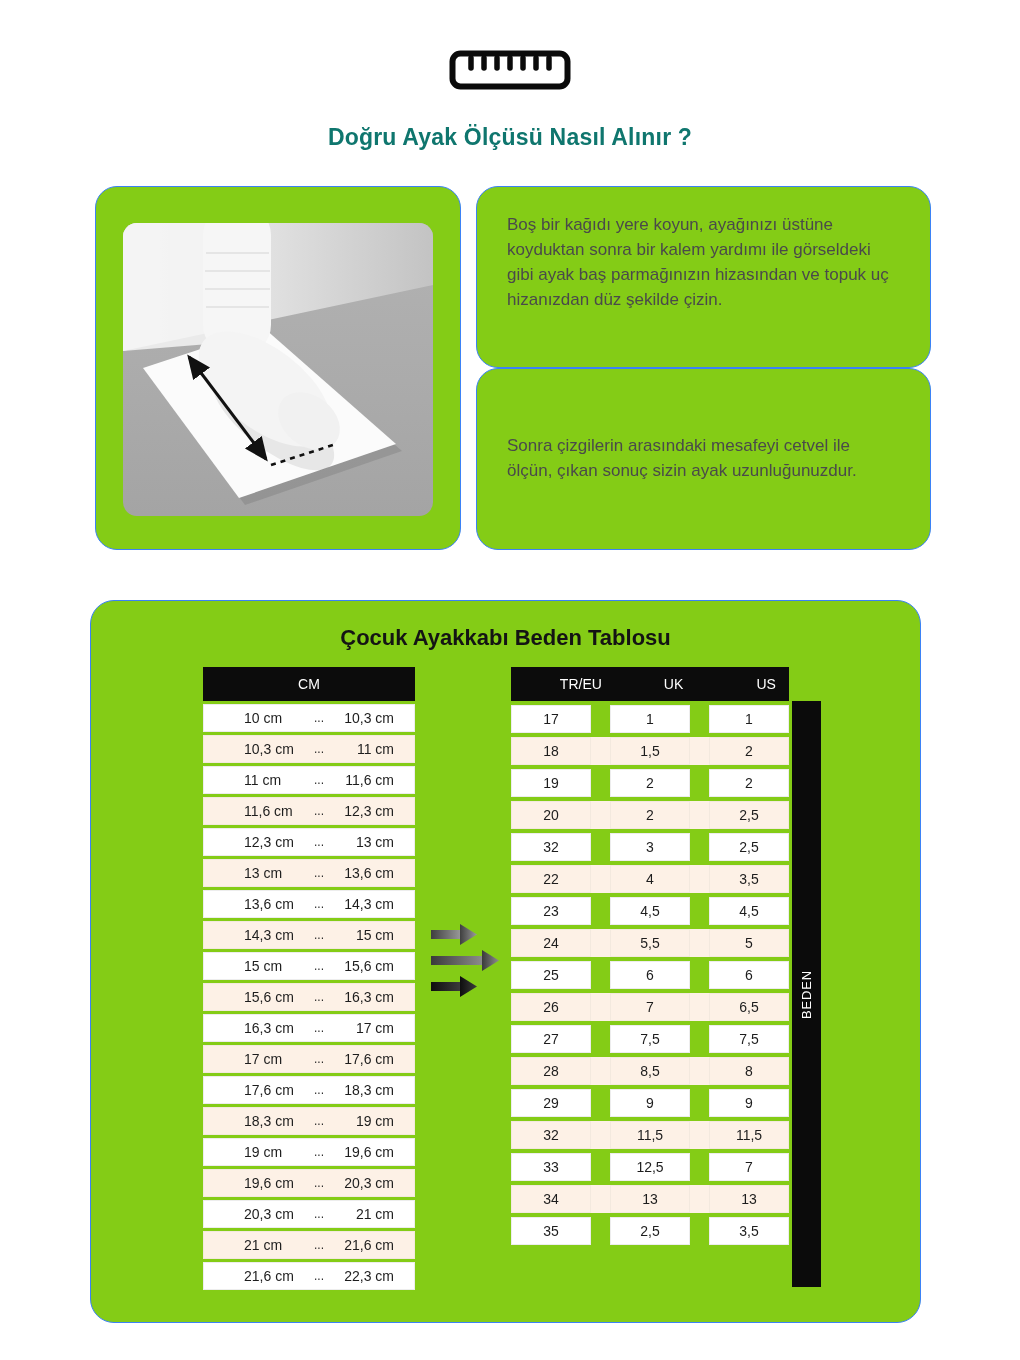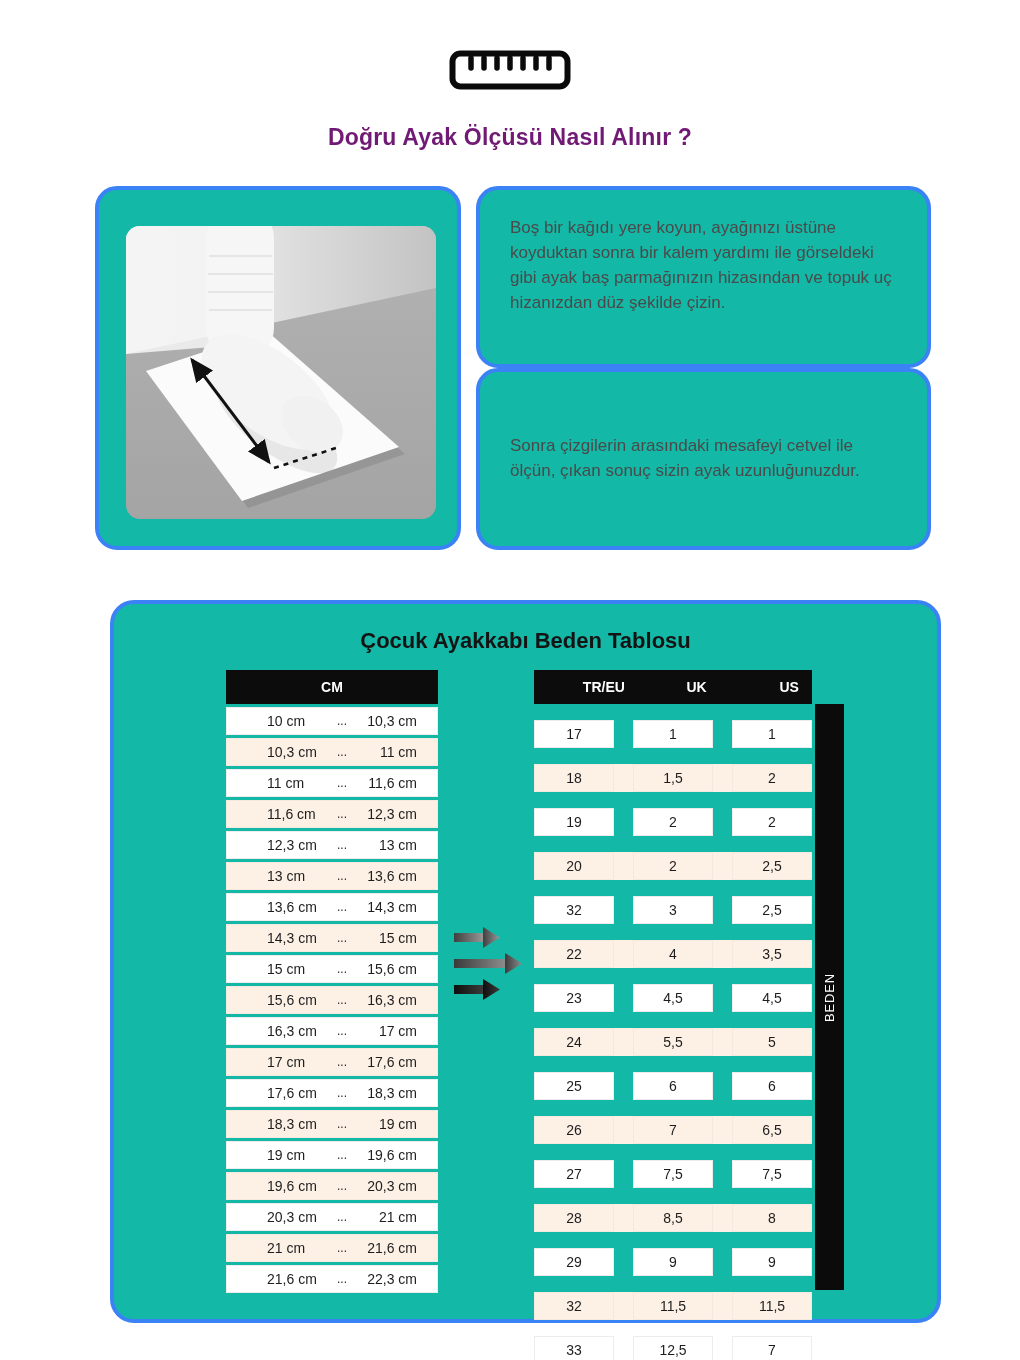--- a/index.html
+++ b/index.html
@@ -3,53 +3,53 @@
 <meta charset="utf-8">
 <style>
   * { margin:0; padding:0; box-sizing:border-box; }
   html,body { background:#ffffff; }
   body { font-family:"Liberation Sans", sans-serif; }
   .page { position:relative; width:1020px; height:1360px; background:#fff; overflow:hidden; }
 
   
   .ruler-wrap { position:absolute; top:50px; left:0; width:100%; display:flex; justify-content:center; }
   .main-title { position:absolute; top:124px; left:0; width:100%; text-align:center;
-                font-size:23px; font-weight:700; color:#701a75; letter-spacing:.2px; }
+                font-size:23px; font-weight:700; color:#0f766e; letter-spacing:.2px; }
 
   
-  .card { position:absolute; background:#14b8a6; border:4px solid #3b82f6; border-radius:22px; }
+  .card { position:absolute; background:#84cc16; border:1px solid #3b82f6; border-radius:22px; }
   .photo-card { left:95px; top:186px; width:366px; height:364px; }
   .photo { position:absolute; left:27px; top:36px; width:310px; height:293px;
            border-radius:14px; overflow:hidden; }
   .photo svg { display:block; }
 
   .text-card-1 { left:476px; top:186px; width:455px; height:182px; }
   .text-card-2 { left:476px; top:368px; width:455px; height:182px; display:flex; align-items:center; }
   .instr { padding:26px 30px 0 30px; font-size:17px; line-height:1.47; color:#4a4a4a; }
   .text-card-2 .instr { padding-top:0; }
 
   
-  .table-card { left:110px; top:600px; width:831px; height:723px; border-radius:24px; }
+  .table-card { left:90px; top:600px; width:831px; height:723px; border-radius:24px; }
   .table-title { position:absolute; top:24px; left:0; width:100%; text-align:center;
                  font-size:22px; font-weight:700; color:#141414; }
 
   .cm-table  { position:absolute; left:112px; top:66px; width:212px; }
   .size-table{ position:absolute; left:420px; top:66px; width:278px; }
 
   .t-header { height:34px; background:#0c0c0c; color:#fff; display:flex;
-              align-items:center; justify-content:center; font-size:14px; font-weight:700; }
+              align-items:center; justify-content:center; font-size:14px; font-weight:400; }
   .size-table .t-header .hcell { flex:1; text-align:center;padding-left:47px; }
 
   .cm-row { height:28px; margin-top:3px; border:1px solid #ededed; background:#fff;
             display:flex; align-items:center; font-size:14px; color:#1d1d1d;padding-left:20px; }
   .cm-row .from { flex:1; padding-left:20px; text-align:left; }
   .cm-row .sep  { width:34px; text-align:center; font-size:12px; color:#2a2a2a; }
   .cm-row .to   { flex:1; padding-right:20px; text-align:right; }
 
-  .size-row { display:flex; gap:19px; margin-top:16px; }
+  .size-row { display:flex; gap:19px; margin-top:4px; }
   .size-cell { flex:1; height:28px; border:1px solid #ededed; background:#fff;
                display:flex; align-items:center; justify-content:center;
                font-size:14px; color:#1d1d1d; }
 
   .stripe, .stripe .size-cell, .cm-row.stripe { background:#fdf1e6; border-color:#f3e9de; }
 
   .beden-bar { position:absolute; left:701px; top:100px; width:29px; height:586px;
                background:#0b0b0b; display:flex; align-items:center; justify-content:center; }
   .beden-bar span { transform:rotate(-90deg); color:#fff; font-size:13px;
                     letter-spacing:.8px; white-space:nowrap; }

